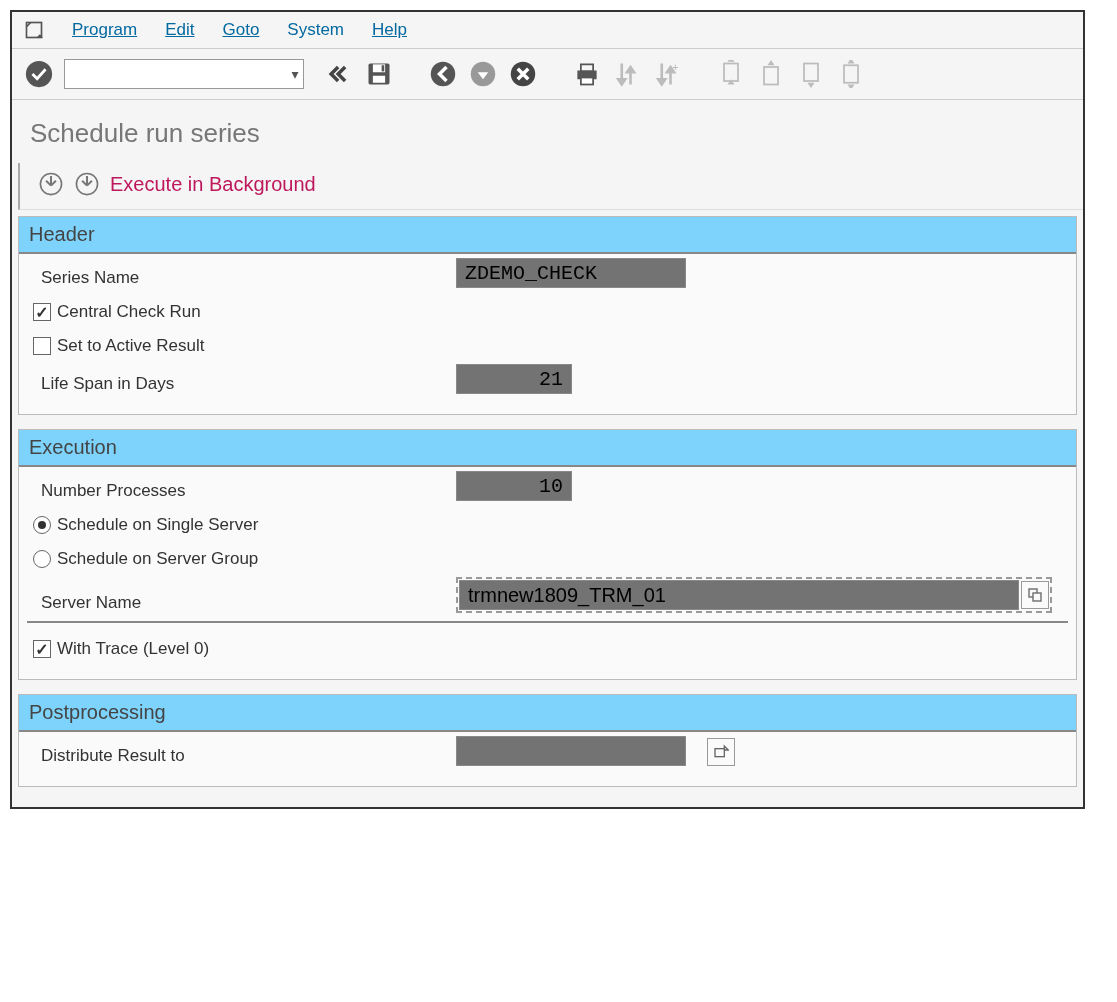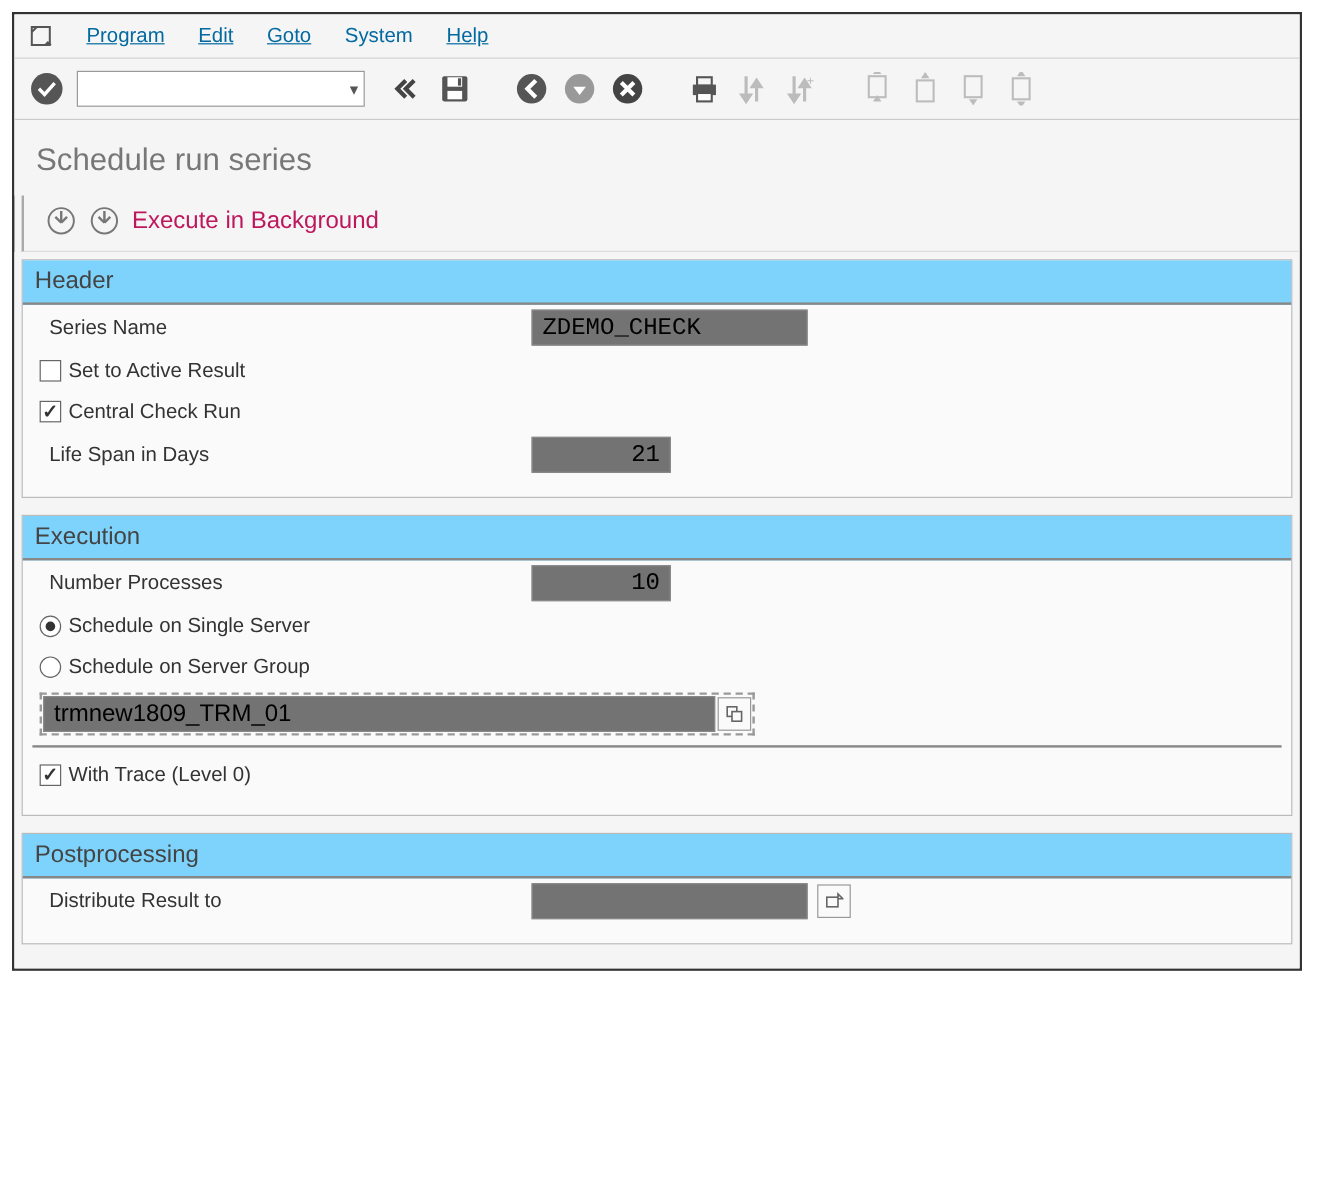--- a/index.html
+++ b/index.html
@@ -20,21 +20,21 @@
   .disabled svg { opacity: 0.35; }
   
   .title-area { padding: 18px 18px 14px 18px; font-size: 26px; color: #777; background: #f5f5f5; }
   
   .app-toolbar { display: flex; align-items: center; padding: 8px 18px 12px 18px; gap: 10px; font-size: 20px; color: #be185d; border-bottom: 1px solid #ddd; background: #f5f5f5; border-left: 2px solid #aaa; margin-left: 6px; }
   .app-toolbar .itb { width: 26px; height: 26px; display: inline-flex; align-items: center; justify-content: center; }
   
   .content { padding: 6px; background: #f5f5f5; }
   .group { border: 1px solid #bbb; background: #fafafa; margin-bottom: 14px; padding: 0 0 16px 0; }
   .group-title { font-size: 20px; color: #444; padding: 6px 10px; border-bottom: 2px solid #888; background: #7dd3fc; }
-  .row { display: flex; align-items: center; padding: 4px 14px; min-height: 34px; }
+  .row { display: flex; align-items: flex-end; padding: 4px 14px; min-height: 34px; gap: 13px; }
   .lbl { width: 410px; font-size: 17px; color: #333; }
   .lbl.indent { padding-left: 8px; }
   .lbl-check { display: flex; align-items: center; gap: 6px; width: 100%; }
   input[type=text] { height: 30px; border: 1px solid #888; background: #737373; padding: 0 8px; font-size: 20px; font-family: "Courier New", monospace; }
   .inp-small { width: 116px; text-align: right; }
   .inp-med { width: 230px; }
   .inp-wide { width: 560px; }
   .chk { width: 18px; height: 18px; border: 1px solid #666; background: #fff; display: inline-flex; align-items: center; justify-content: center; cursor: pointer; }
   .chk.checked::after { content: "✓"; color: #333; font-size: 16px; font-weight: bold; }
   .radio { width: 18px; height: 18px; border: 1px solid #666; border-radius: 50%; background: #fff; display: inline-flex; align-items: center; justify-content: center; cursor: pointer; }
@@ -174,31 +174,31 @@
   <div class="content">
 
     <div class="group">
       <div class="group-title">Header</div>
       <div class="row">
         <div class="lbl indent">Series Name</div>
         <input type="text" class="inp-med" value="ZDEMO_CHECK" style="">
       </div>
       <div class="row">
         <div class="lbl-check">
+          <span class="chk checked"></span>
+          <span style="font-size:17px">Central Check Run</span>
+        </div>
+      </div>
+      <div class="row">
+        <div class="lbl-check">
           <span class="chk"></span>
           <span style="font-size:17px">Set to Active Result</span>
         </div>
       </div>
       <div class="row">
-        <div class="lbl-check">
-          <span class="chk checked"></span>
-          <span style="font-size:17px">Central Check Run</span>
-        </div>
-      </div>
-      <div class="row">
         <div class="lbl indent">Life Span in Days</div>
         <input type="text" class="inp-small" value="21" style="">
       </div>
     </div>
 
     <div class="group">
       <div class="group-title">Execution</div>
       <div class="row">
         <div class="lbl indent">Number Processes</div>
         <input type="text" class="inp-small" value="10" style="">
@@ -209,20 +209,21 @@
           <span style="font-size:17px">Schedule on Single Server</span>
         </div>
       </div>
       <div class="row">
         <div class="lbl-check">
           <span class="radio"></span>
           <span style="font-size:17px">Schedule on Server Group</span>
         </div>
       </div>
       <div class="row">
+        <div class="lbl indent">Server Name</div>
         <span class="focus-wrap">
           <input type="text" class="inp-wide" style="font-family: Arial;" value="trmnew1809_TRM_01">
           <span class="help-btn">
             <svg width="16" height="16" viewBox="0 0 24 24">
                 <rect x="3" y="3" width="12" height="12" fill="none" stroke="#666" stroke-width="2"></rect>
                 <rect x="9" y="9" width="12" height="12" fill="#fafafa" stroke="#666" stroke-width="2"></rect>
               </svg>
           </span>
         </span>
       </div>

